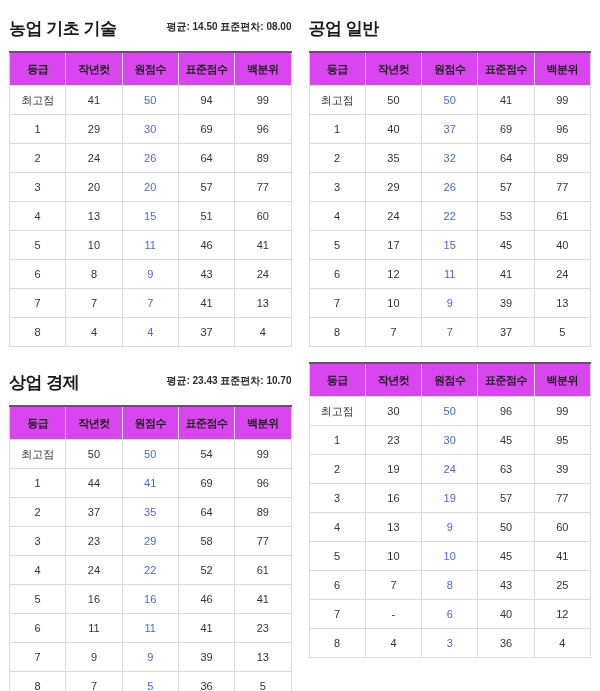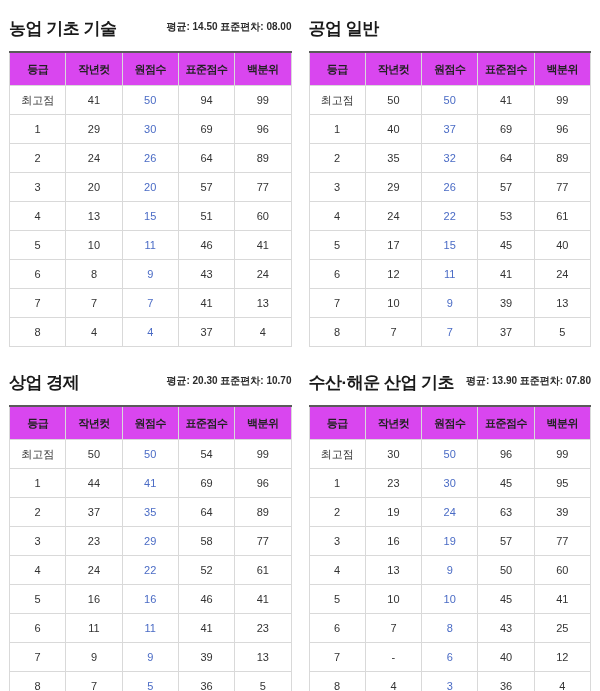--- a/index.html
+++ b/index.html
@@ -235,21 +235,21 @@
             <td>37</td>
             <td>5</td>
           </tr>
         </tbody>
     </table>
   </section>
 
   <section class="table-block">
     <div class="block-header">
       <h2 class="block-title">상업 경제</h2>
-      <div class="block-stats">평균: 20.30 표준편차: 10.70</div>
+      <div class="block-stats">평균: 23.43 표준편차: 10.70</div>
     </div>
     <table class="score-table">
       <thead>
           <tr>
             <th>등급</th>
             <th>작년컷</th>
             <th>원점수</th>
             <th>표준점수</th>
             <th>백분위</th>
           </tr>
@@ -316,24 +316,20 @@
             <td>7</td>
             <td class="raw-score">5</td>
             <td>36</td>
             <td>5</td>
           </tr>
         </tbody>
     </table>
   </section>
 
   <section class="table-block">
-    <div class="block-header">
-      <h2 class="block-title">수산·해운 산업 기초</h2>
-      <div class="block-stats">평균: 13.90 표준편차: 07.80</div>
-    </div>
     <table class="score-table">
       <thead>
           <tr>
             <th>등급</th>
             <th>작년컷</th>
             <th>원점수</th>
             <th>표준점수</th>
             <th>백분위</th>
           </tr>
         </thead>

